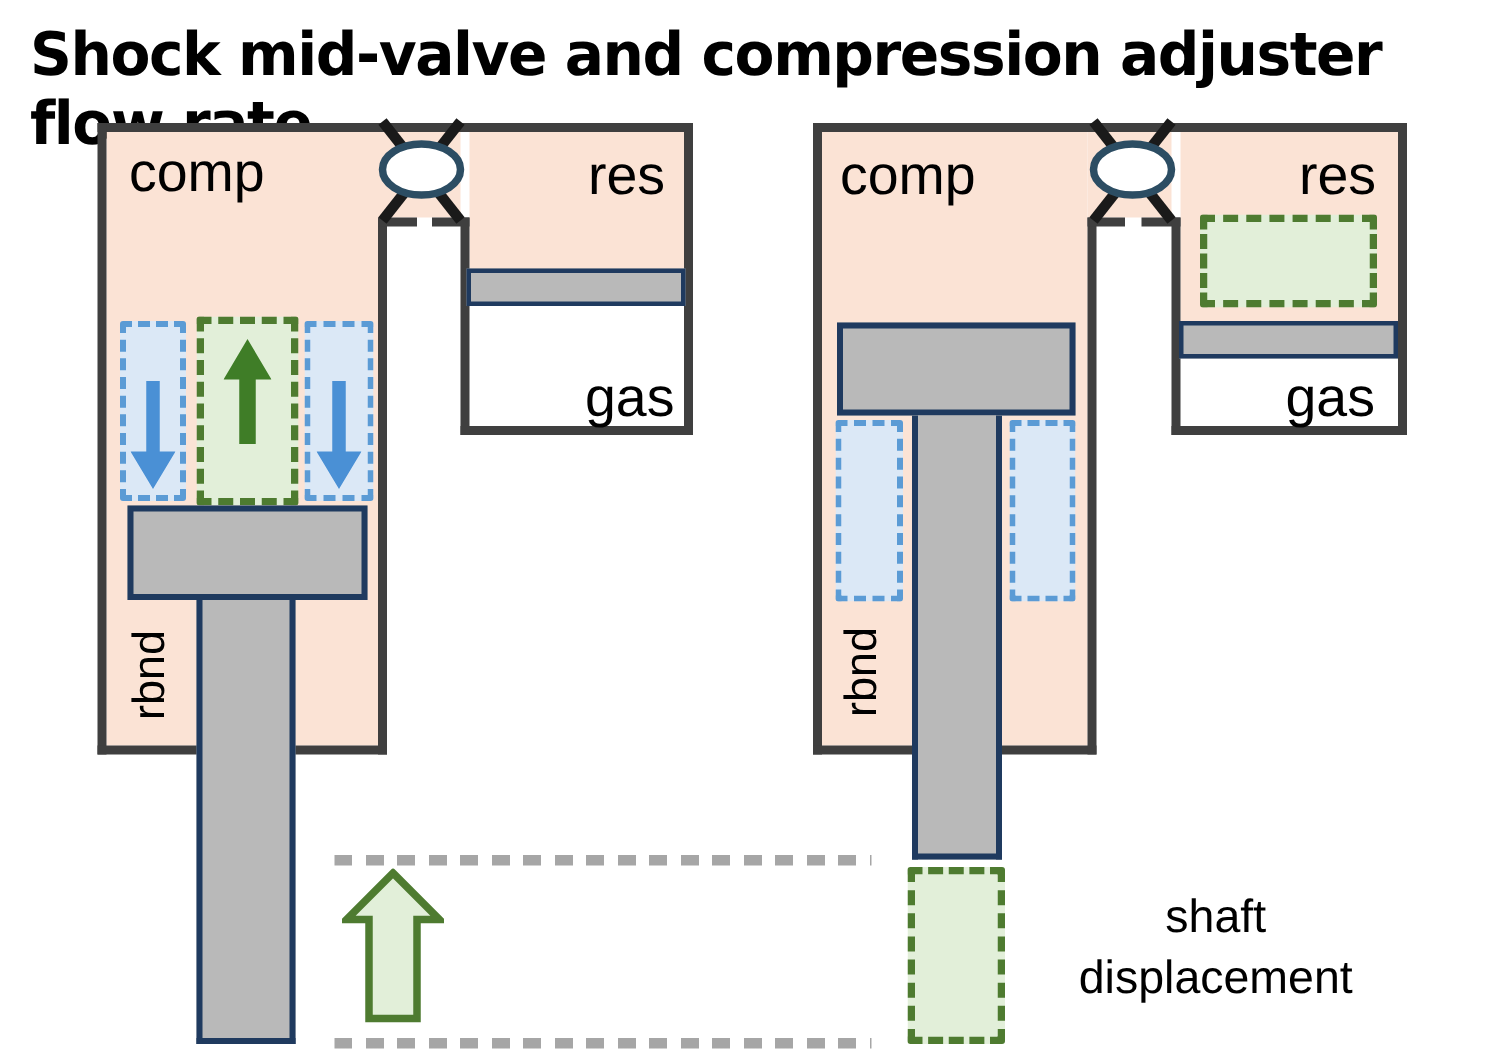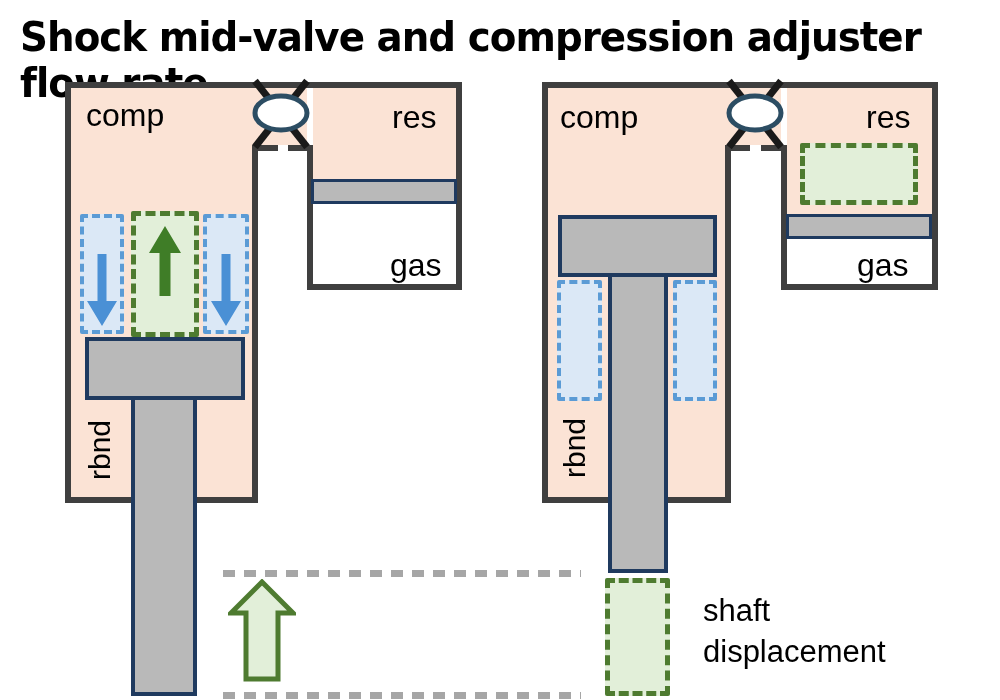--- a/index.html
+++ b/index.html
@@ -33,30 +33,30 @@
     background:var(--flow-blue-fill,#dbe8f6);
     border:4px dashed var(--flow-blue-border,#5b9bd5);
     box-sizing:border-box;border-radius:2px;
   }
   .portgreen{
     background:var(--flow-green-fill,#e2efd9);
     border:5px dashed var(--flow-green-border,#4e7b30);
     box-sizing:border-box;border-radius:2px;
   }
   
-  .lbl{font-size:32px;color:#000;line-height:34px;white-space:nowrap;}
+  .lbl{font-size:37px;color:#000;line-height:34px;white-space:nowrap;}
   .rot{transform:rotate(-90deg);transform-origin:center center;}
   .rotbox{display:flex;align-items:center;justify-content:center;}
   
   .refline{
     height:7px;
     background:repeating-linear-gradient(90deg,
       var(--ref-line,#a6a6a6) 0 12px, transparent 12px 21px);
   }
-  #shaft-disp-label{font-size:31px;line-height:41px;color:#000;}
+  #shaft-disp-label{font-size:31px;line-height:41px;color:#000;text-align:center;}
 </style>
 </head>
 <body>
 
 <div id="stage">
 
   <div id="title" class="abs">Shock mid-valve and compression adjuster flow rate</div>
 
   <div>
 

